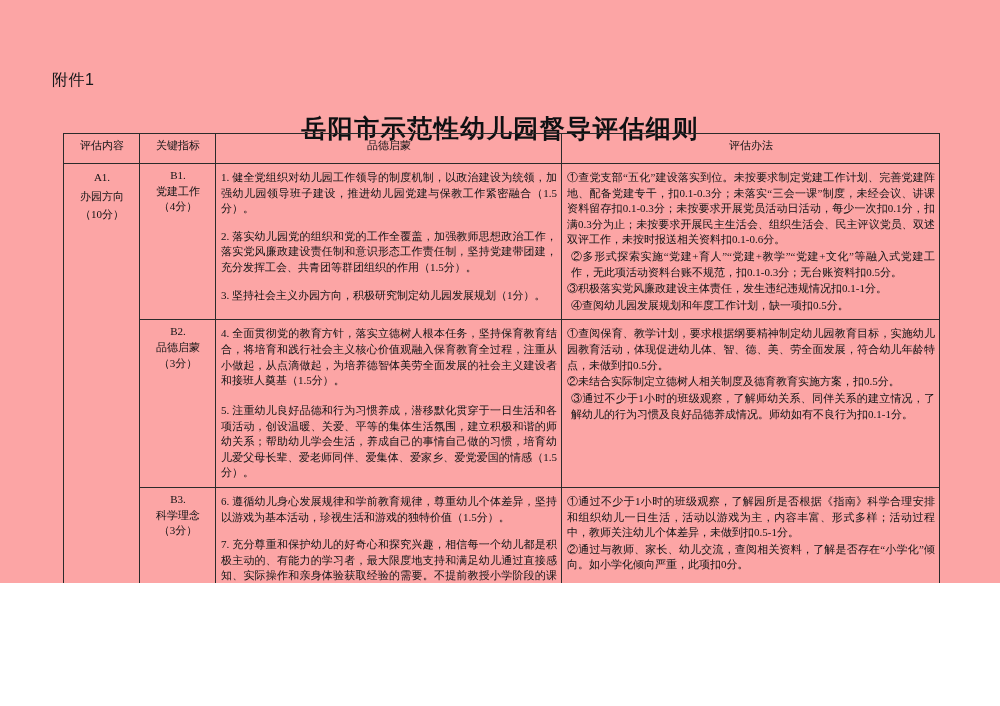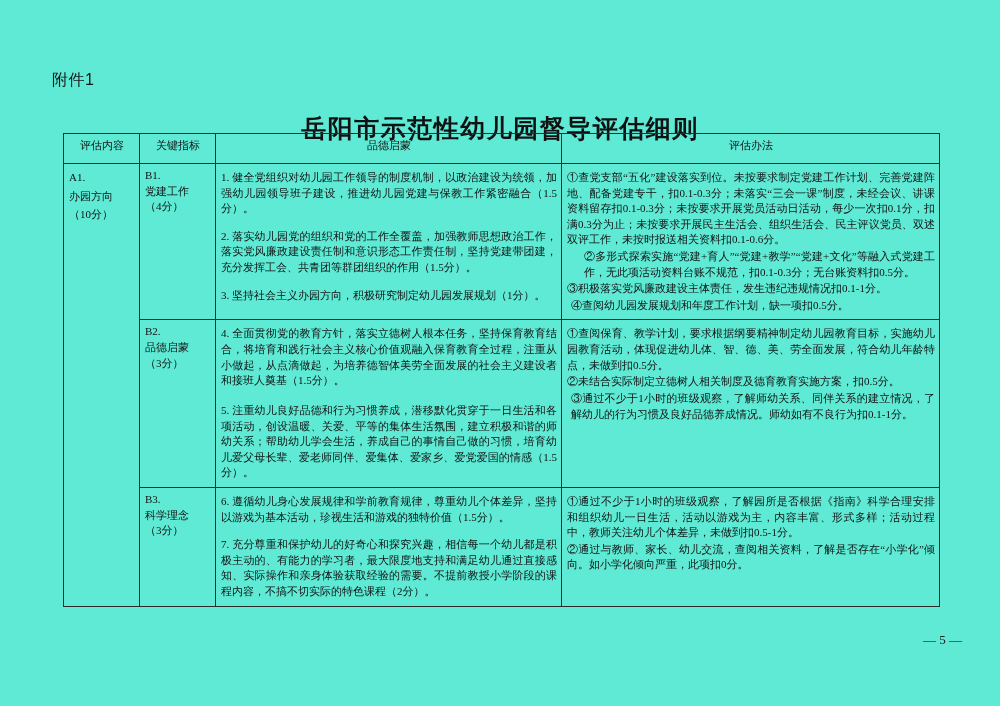--- a/index.html
+++ b/index.html
@@ -4,22 +4,22 @@
 <style>
   * { box-sizing: border-box; }
   html, body {
     margin: 0; padding: 0;
     width: 1000px; height: 706px;
     background: #ffffff;
     font-family: "Liberation Serif", "DejaVu Serif", serif;
   }
   #page {
     position: relative;
-    width: 1000px; height: 706px;
-    background: #5eead4;
+    width: 1000px; height: 583px;
+    background: #fca5a5;
     overflow: hidden;
   }
   .attach-label {
     position: absolute;
     left: 52px; top: 70px;
     font-size: 16px;
     color: #16181a;
     letter-spacing: 0.5px;
     font-family: "Liberation Sans", "DejaVu Sans", sans-serif;
   }
@@ -51,20 +51,21 @@
   }
   thead th {
     text-align: center;
     vertical-align: middle;
     font-weight: normal;
     font-size: 13px;
     height: 30px;
     padding: 3px 4px;
   }
   td.colA, td.colB {
+    text-align: center;
     vertical-align: middle;
     font-size: 12.5px;
     line-height: 1.5;
   }
   td.colC { text-align: justify; }
   td.colD { text-align: justify; }
   .cellline { display: block; }
   .page-num {
     position: absolute;
     right: 38px; top: 632px;
@@ -112,21 +113,21 @@
           <span class="cellline">党建工作</span>
           <span class="cellline">（4分）</span>
         </td>
         <td class="colC">
           <p style="margin:2px 0 12px 0">1. 健全党组织对幼儿园工作领导的制度机制，以政治建设为统领，加强幼儿园领导班子建设，推进幼儿园党建与保教工作紧密融合（1.5分）。</p>
           <p style="margin:0 0 12px 0">2. 落实幼儿园党的组织和党的工作全覆盖，加强教师思想政治工作，落实党风廉政建设责任制和意识形态工作责任制，坚持党建带团建，充分发挥工会、共青团等群团组织的作用（1.5分）。</p>
           <p style="margin:0 0 2px 0">3. 坚持社会主义办园方向，积极研究制定幼儿园发展规划（1分）。</p>
         </td>
         <td class="colD">
           <p style="margin:2px 0 1px 0">①查党支部“五化”建设落实到位。未按要求制定党建工作计划、完善党建阵地、配备党建专干，扣0.1-0.3分；未落实“三会一课”制度，未经会议、讲课资料留存扣0.1-0.3分；未按要求开展党员活动日活动，每少一次扣0.1分，扣满0.3分为止；未按要求开展民主生活会、组织生活会、民主评议党员、双述双评工作，未按时报送相关资料扣0.1-0.6分。</p>
-          <p style="margin:0 0 1px 17px">②多形式探索实施“党建+育人”“党建+教学”“党建+文化”等融入式党建工作，无此项活动资料台账不规范，扣0.1-0.3分；无台账资料扣0.5分。</p>
+          <p style="margin:0 0 1px 4px">②多形式探索实施“党建+育人”“党建+教学”“党建+文化”等融入式党建工作，无此项活动资料台账不规范，扣0.1-0.3分；无台账资料扣0.5分。</p>
           <p style="margin:0 0 1px 0">③积极落实党风廉政建设主体责任，发生违纪违规情况扣0.1-1分。</p>
           <p style="margin:0 0 2px 4px">④查阅幼儿园发展规划和年度工作计划，缺一项扣0.5分。</p>
         </td>
       </tr>
       <tr>
         <td class="colB">
           <span class="cellline">B2.</span>
           <span class="cellline">品德启蒙</span>
           <span class="cellline">（3分）</span>
         </td>

